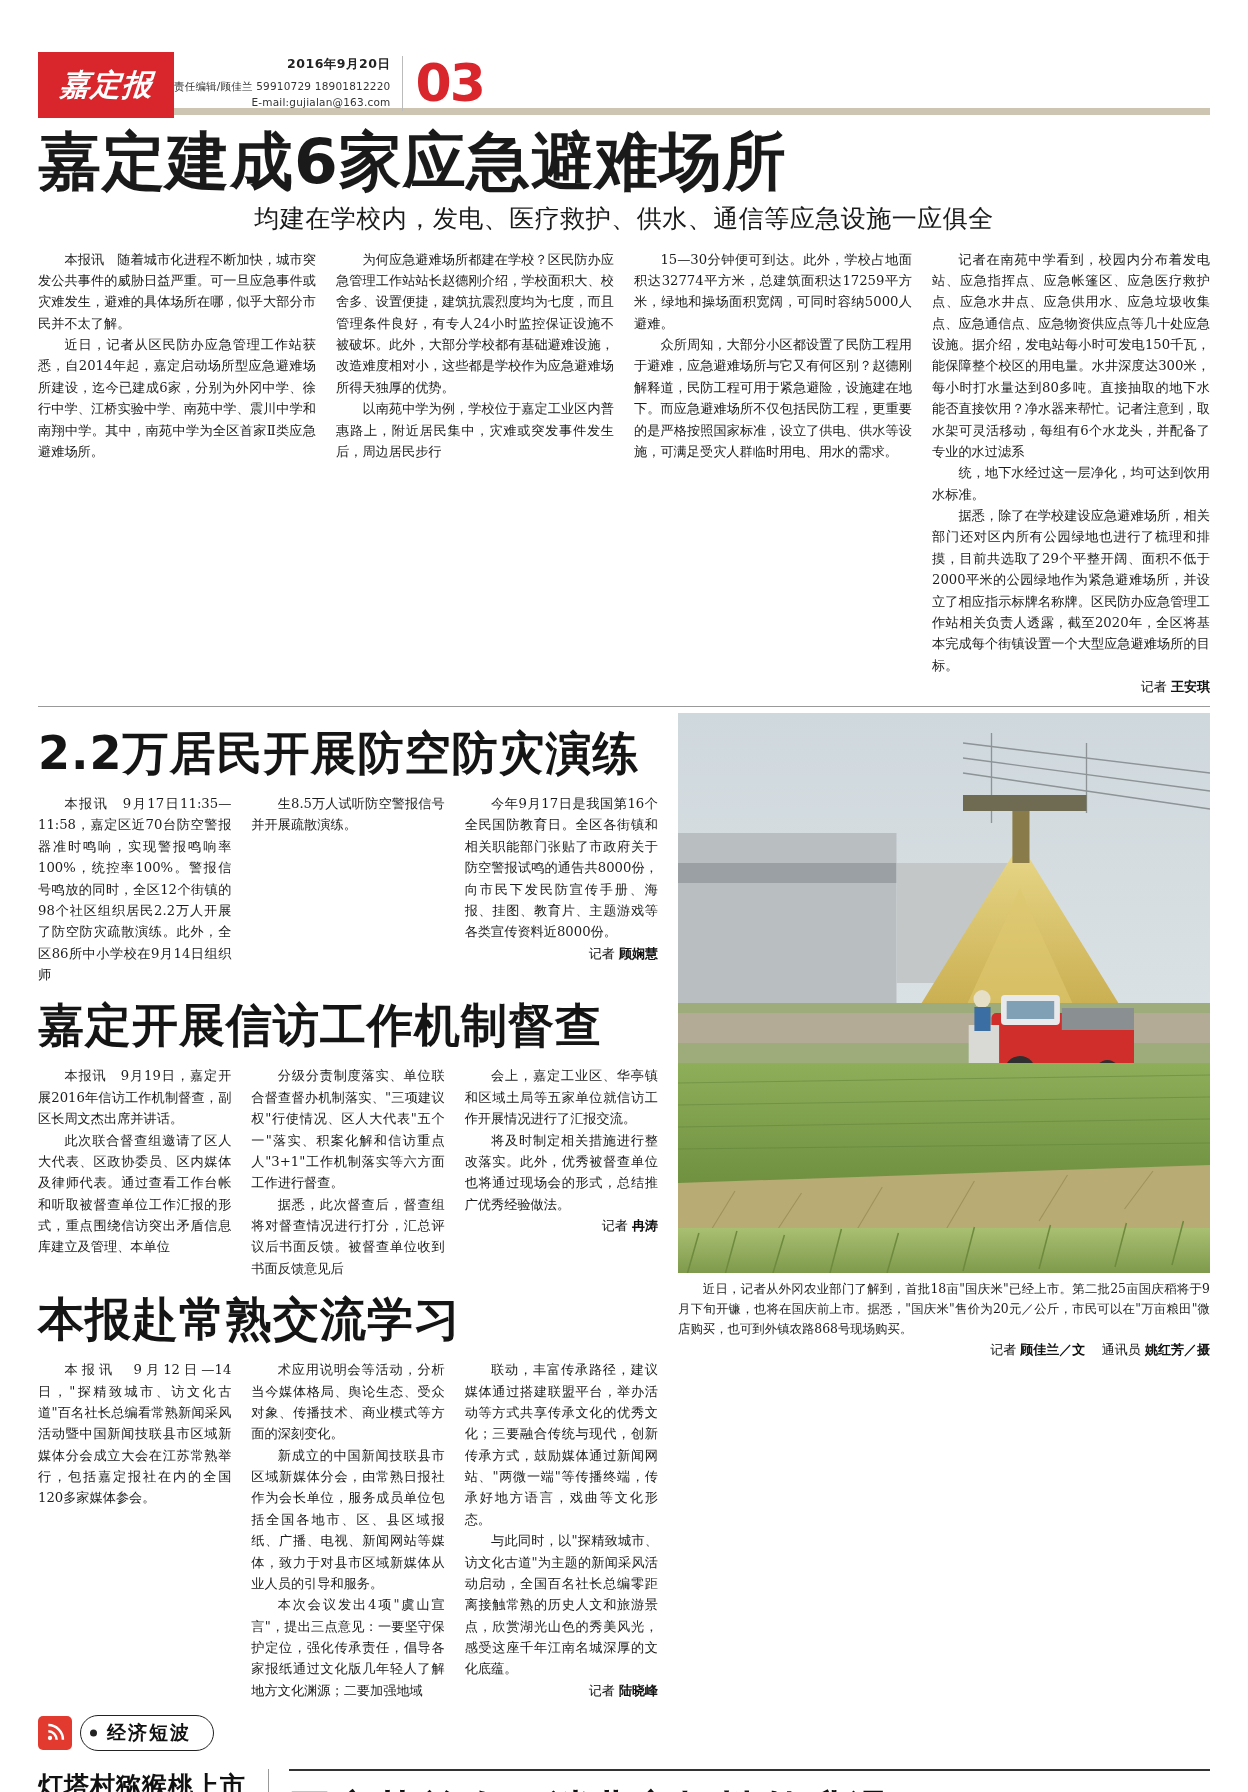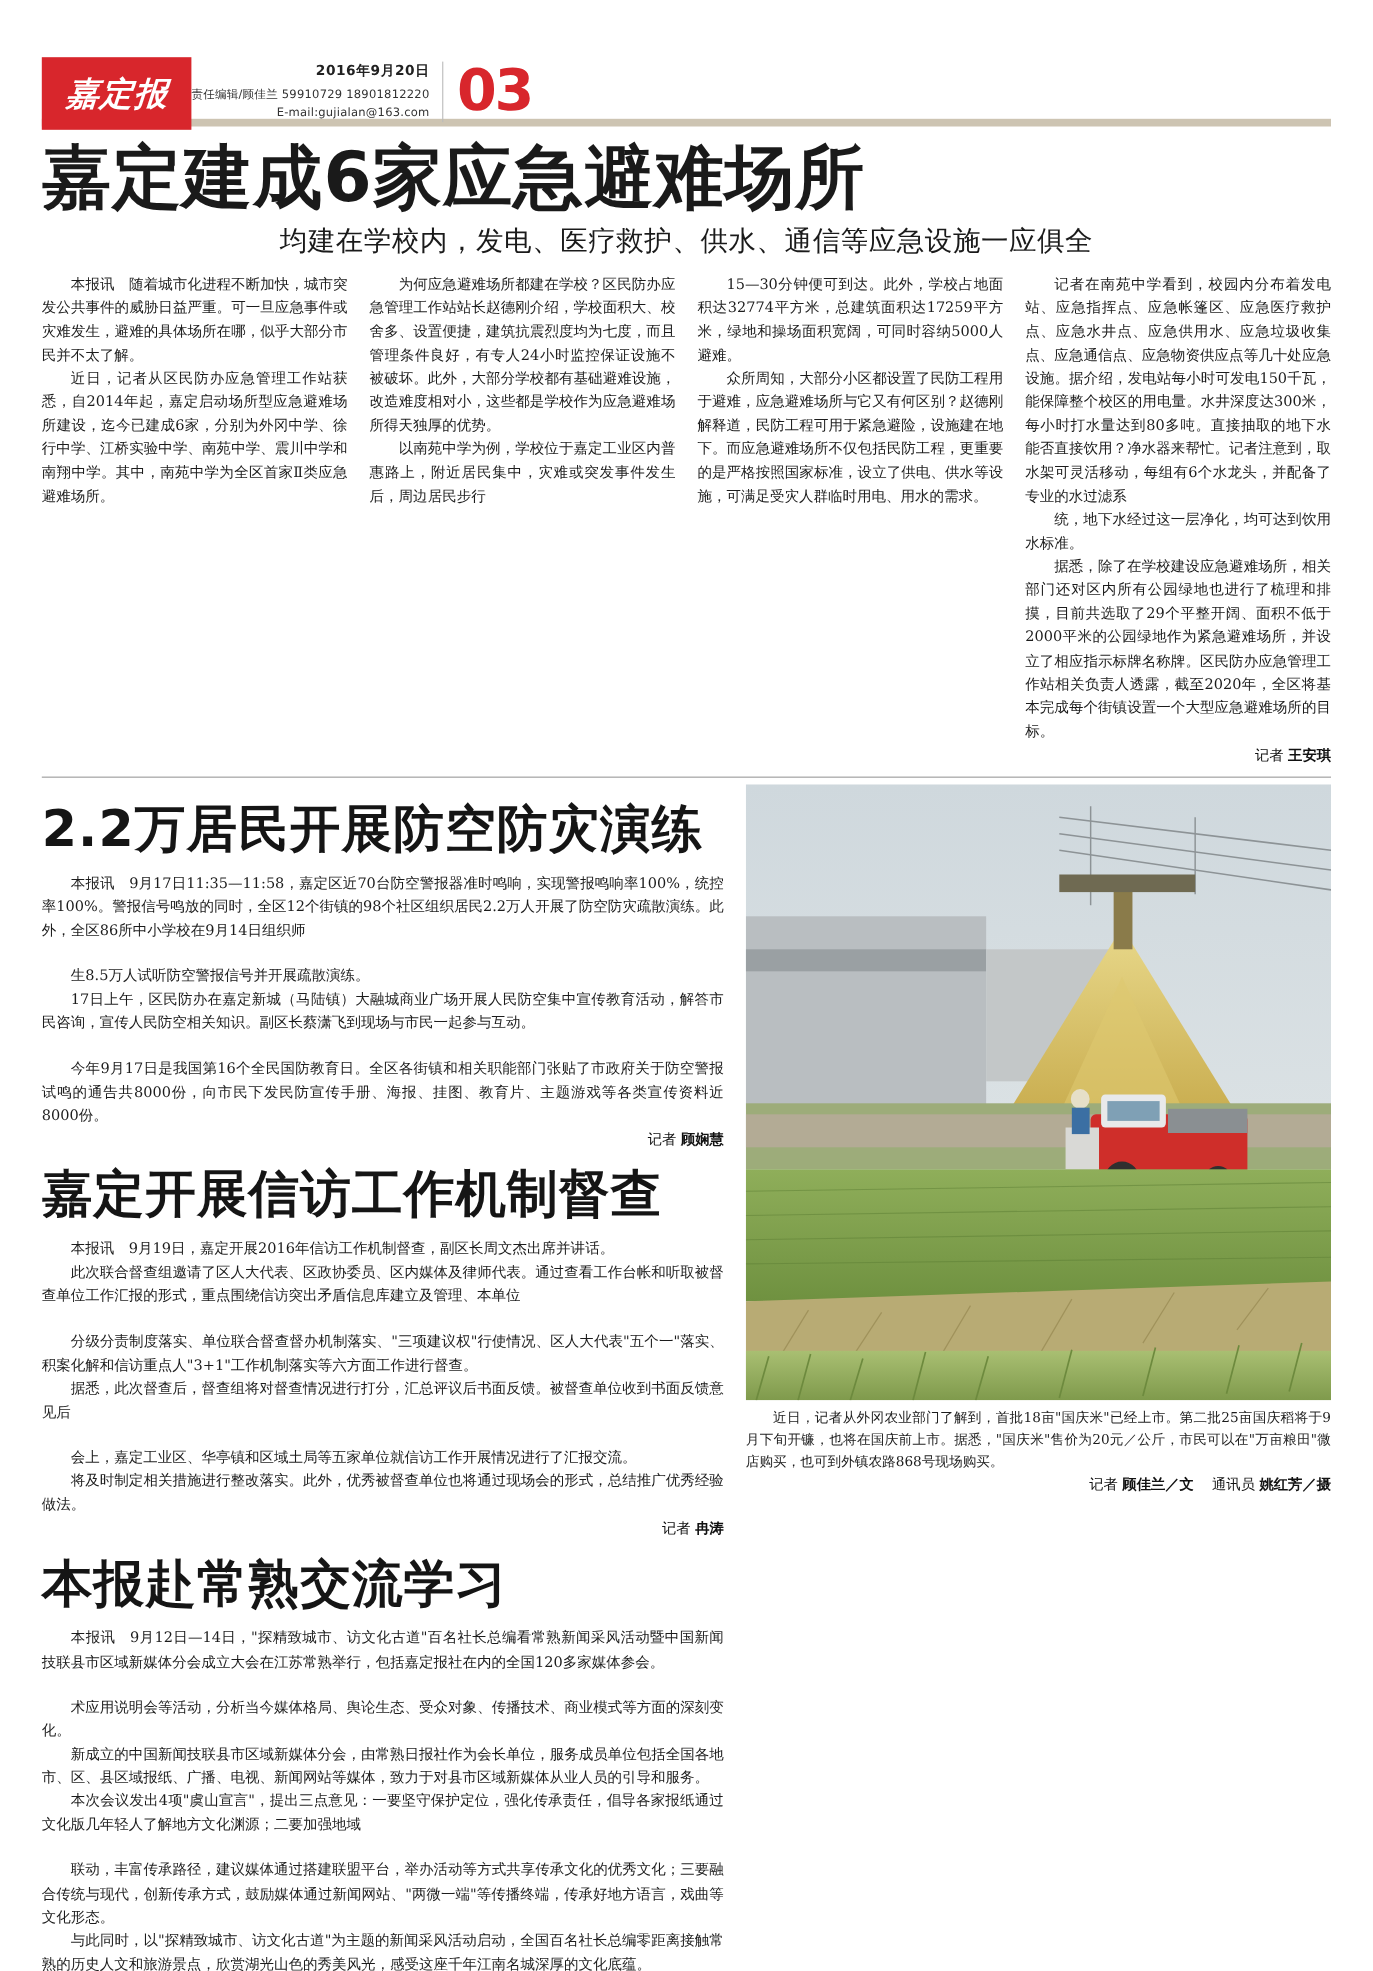--- a/index.html
+++ b/index.html
@@ -73,21 +73,21 @@
     font-family: "DejaVu Sans", "Liberation Sans", sans-serif;
     font-weight: bold; font-size: 46px; letter-spacing: 1px;
     margin: 10px 0 8px; color: #151515;
   }
 
   
   .mid-zone { display: flex; gap: 20px; margin-top: 6px; }
   .mid-left { width: 620px; flex: 0 0 620px; }
   .mid-right { flex: 1; }
 
-  .cols3n { display: flex; gap: 20px; flex-direction: column; }
+  .cols3n { display: flex; gap: 20px; }
   .photo-caption {
     font-size: 12.4px; line-height: 1.6; text-align: justify;
     text-indent: 2em; margin-top: 6px; color: #1c1c1c;
   }
 
   
   .rice-photo { width: 100%; height: 560px; display: block; }
 
   
   .badge-row { display: flex; align-items: center; gap: 8px; margin: 14px 0 8px; }
@@ -173,21 +173,20 @@
 
     <div class="mid-left">
 
       <h2 class="sec-head">2.2万居民开展防空防灾演练</h2>
       <div class="cols3n">
         <div class="col">
           <p class="body">本报讯　9月17日11:35—11:58，嘉定区近70台防空警报器准时鸣响，实现警报鸣响率100%，统控率100%。警报信号鸣放的同时，全区12个街镇的98个社区组织居民2.2万人开展了防空防灾疏散演练。此外，全区86所中小学校在9月14日组织师</p>
         </div>
         <div class="col">
           <p class="body">生8.5万人试听防空警报信号并开展疏散演练。</p>
-          <p class="body">17日上午，区民防办在嘉定新城（马陆镇）大融城商业广场开展人民防空集中宣传教育活动，解答市民咨询，宣传人民防空相关知识。副区长蔡潇飞到现场与市民一起参与互动。</p>
         </div>
         <div class="col">
           <p class="body">今年9月17日是我国第16个全民国防教育日。全区各街镇和相关职能部门张贴了市政府关于防空警报试鸣的通告共8000份，向市民下发民防宣传手册、海报、挂图、教育片、主题游戏等各类宣传资料近8000份。</p>
           <div class="byline">
             <span>记者</span>
             <b>顾娴慧</b>
           </div>
         </div>
       </div>
 

